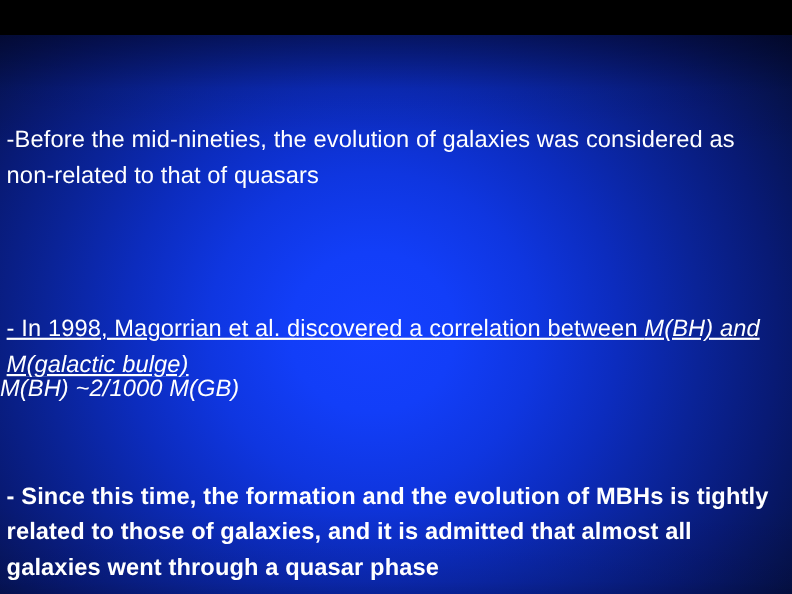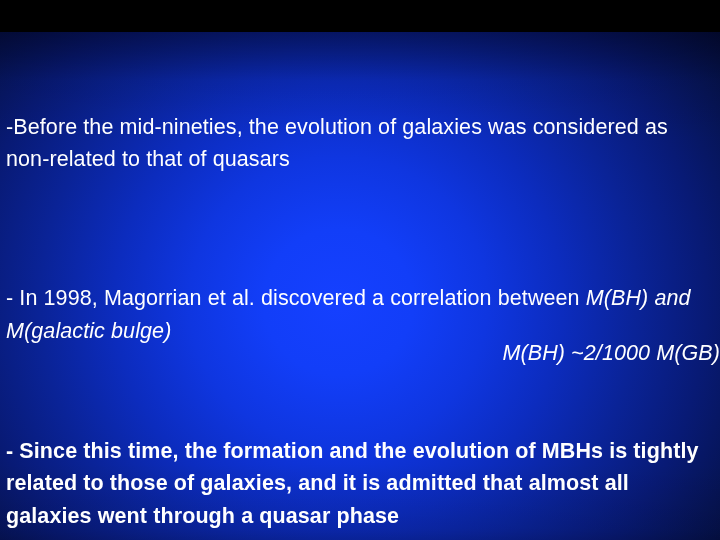--- a/index.html
+++ b/index.html
@@ -54,22 +54,22 @@
   }
   .block {
     color: #ffffff;
     font-size: 21.5px;
     line-height: 1.50;
     letter-spacing: 0.1px;
     text-align: left;
     white-space: pre-line;
   }
   .b1 { position: absolute; left: 6px;  top: 79px;  width: 700px; }
-  .b2 { position: absolute; left: 6px;  top: 218px; width: 700px; }
-  .b3 { position: absolute; left: 0px;  top: 305px; width: 720px; text-align: right; font-style: italic; }
+  .b2 { position: absolute; left: 6px;  top: 218px; width: 700px; text-decoration: underline; }
+  .b3 { position: absolute; left: 0px;  top: 305px; width: 720px; text-align: left; font-style: italic; }
   .b4 { position: absolute; left: 6px;  top: 403px; width: 706px; font-weight: bold; }
   .ital { font-style: italic; }
 </style>
 </head>
 <body>
 
 <div id="slide">
   <div id="content">
 
     <div class="block b1">-Before the mid-nineties, the evolution of galaxies was considered as non-related to that of quasars</div>

